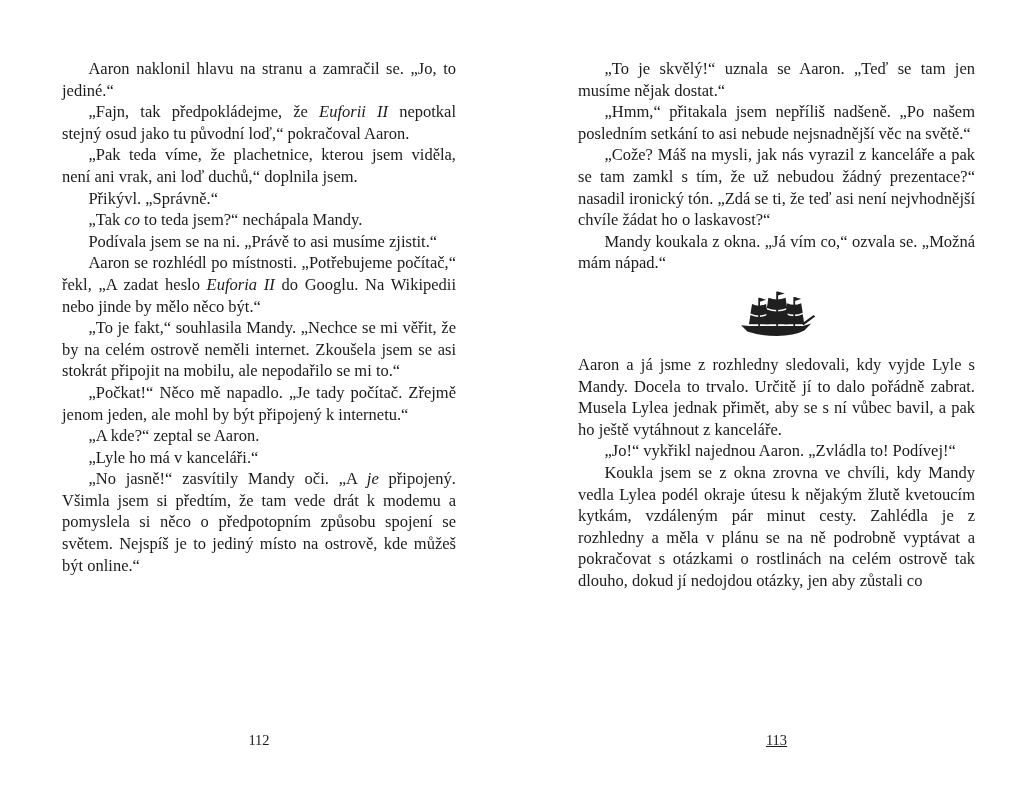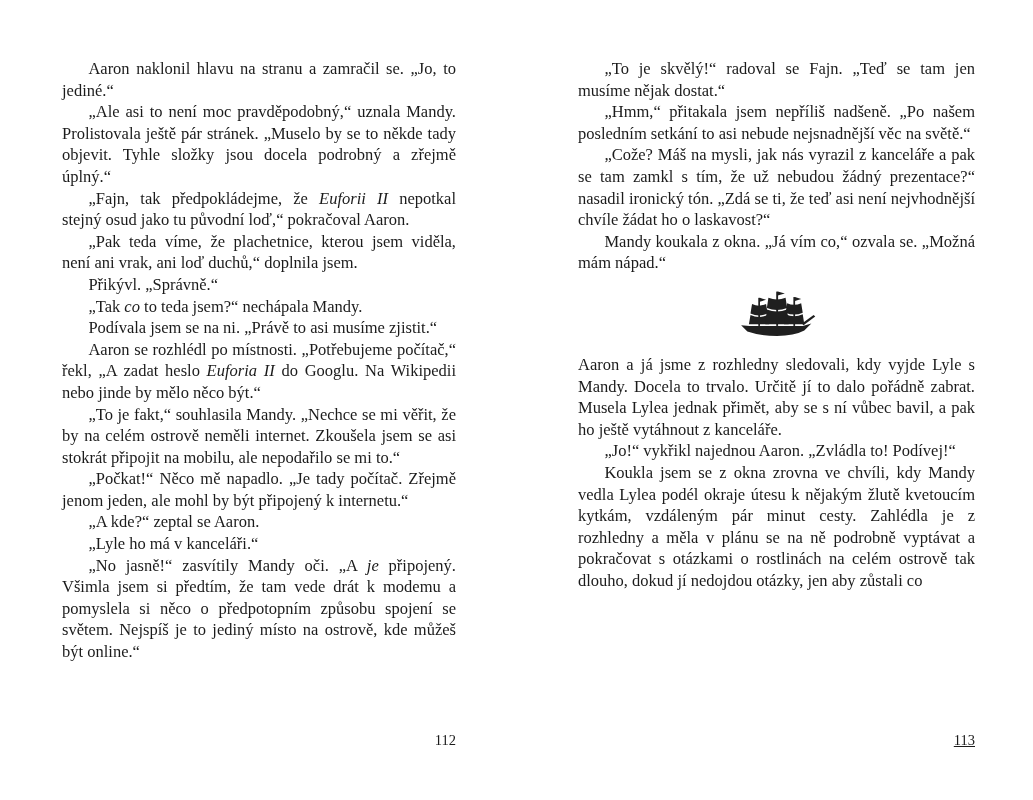--- a/index.html
+++ b/index.html
@@ -29,55 +29,54 @@
   .italic { font-style: italic; }
   .ornament {
     text-align: center;
     margin: 16px 0 12px 0;
     height: 52px;
   }
   .ornament svg { display: inline-block; }
   .page-number {
     position: absolute;
     top: 732px;
-    text-align: right;
+    text-align: center;
     font-size: 14.5px;
     color: #1b1b1b;
   }
   .page-number--left  { left: 62px;  width: 394px; }
   .page-number--right { left: 578px; width: 397px; text-decoration: underline; }
 </style>
 </head>
 <body>
 
 <div>
 
   <div class="page page--left">
     <div class="page-text">
         <p><span>Aaron naklonil hlavu na stranu a zamračil se. „Jo, to jediné.“</span></p>
-        <p><span>„Ale asi to není moc pravděpodobný,“ uznala Mandy. Prolistovala ještě pár stránek. „Muselo by se to někde tady objevit. Tyhle složky jsou docela podrobný a zřejmě úplný.“</span></p>
         <p><span>„Fajn, tak předpokládejme, že </span><span class="italic">Euforii II</span><span> nepotkal stejný osud jako tu původní loď,“ pokračoval Aaron.</span></p>
         <p><span>„Pak teda víme, že plachetnice, kterou jsem viděla, není ani vrak, ani loď duchů,“ doplnila jsem.</span></p>
         <p><span>Přikývl. „Správně.“</span></p>
         <p><span>„Tak </span><span class="italic">co</span><span> to teda jsem?“ nechápala Mandy.</span></p>
         <p><span>Podívala jsem se na ni. „Právě to asi musíme zjistit.“</span></p>
         <p><span>Aaron se rozhlédl po místnosti. „Potřebujeme počítač,“ řekl, „A zadat heslo </span><span class="italic">Euforia II</span><span> do Googlu. Na Wikipedii nebo jinde by mělo něco být.“</span></p>
         <p><span>„To je fakt,“ souhlasila Mandy. „Nechce se mi věřit, že by na celém ostrově neměli internet. Zkoušela jsem se asi stokrát připojit na mobilu, ale nepodařilo se mi to.“</span></p>
         <p><span>„Počkat!“ Něco mě napadlo. „Je tady počítač. Zřejmě jenom jeden, ale mohl by být připojený k internetu.“</span></p>
         <p><span>„A kde?“ zeptal se Aaron.</span></p>
         <p><span>„Lyle ho má v kanceláři.“</span></p>
         <p><span>„No jasně!“ zasvítily Mandy oči. „A </span><span class="italic">je</span><span> připojený. Všimla jsem si předtím, že tam vede drát k modemu a pomyslela si něco o předpotopním způsobu spojení se světem. Nejspíš je to jediný místo na ostrově, kde můžeš být online.“</span></p>
       </div>
   </div>
 
   <div class="page-number page-number--left">112</div>
 
   <div class="page page--right">
     <div class="page-text">
-        <p><span>„To je skvělý!“ radoval se Fajn. „Teď se tam jen musíme nějak dostat.“</span></p>
+        <p><span>„To je skvělý!“ uznala se Aaron. „Teď se tam jen musíme nějak dostat.“</span></p>
         <p><span>„Hmm,“ přitakala jsem nepříliš nadšeně. „Po našem posledním setkání to asi nebude nejsnadnější věc na světě.“</span></p>
         <p><span>„Cože? Máš na mysli, jak nás vyrazil z kanceláře a pak se tam zamkl s tím, že už nebudou žádný prezentace?“ nasadil ironický tón. „Zdá se ti, že teď asi není nejvhodnější chvíle žádat ho o laskavost?“</span></p>
         <p><span>Mandy koukala z okna. „Já vím co,“ ozvala se. „Možná mám nápad.“</span></p>
       </div>
 
     <div class="ornament">
       <svg width="78" height="50" viewBox="0 0 100 64" xmlns="http://www.w3.org/2000/svg">
         <g fill="#1f1f1f">
 
           <path d="M4 45 L12 53 Q30 59 50 59 Q72 59 85 52 L94 43 L83 46 L15 46 Z"></path>

